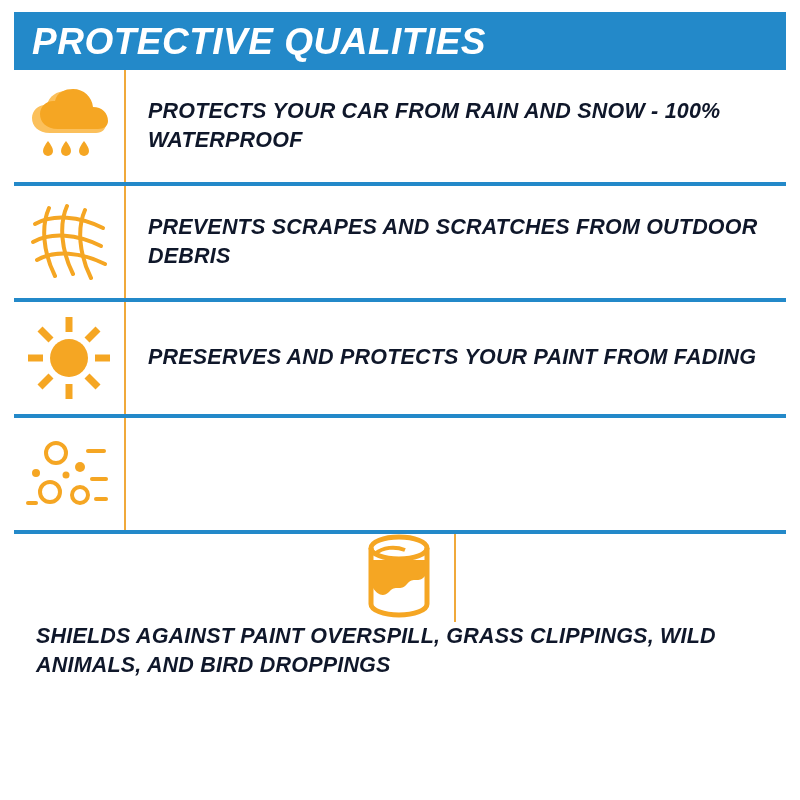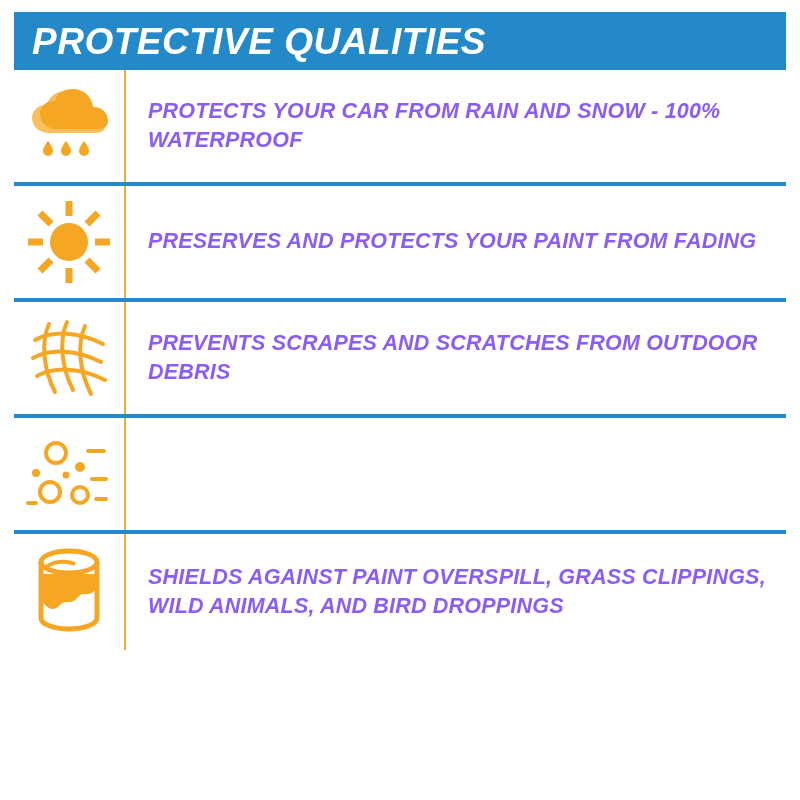--- a/index.html
+++ b/index.html
@@ -40,37 +40,37 @@
     left: 14px; top: 70px;
     width: 772px;
   }
   .row {
     position: relative;
     display: flex;
     align-items: center;
     height: 116px;
     border-bottom: 4px solid #2389c9;
   }
-  .row:last-child { border-bottom: none; }
+  .row:last-child { border-bottom: none; flex-direction: column; }
   .icon-cell {
     width: 112px;
     min-width: 112px;
     height: 100%;
     display: flex;
     align-items: center;
     justify-content: center;
     border-right: 2px solid #f0a93b;
   }
   .text-cell {
     flex: 1;
     padding-left: 22px;
     padding-right: 8px;
   }
   .row-text {
-    color: #8b5cf6;
+    color: #0f172a;
     font-size: 21.5px;
     font-weight: bold;
     font-style: italic;
     line-height: 1.36;
     letter-spacing: 0.2px;
   }
   svg { display: block; }
 </style>
 </head>
 <body>
@@ -96,57 +96,57 @@
         </span>
       </div>
       <div class="text-cell">
         <div class="row-text">PROTECTS YOUR CAR FROM RAIN AND SNOW - 100% WATERPROOF</div>
       </div>
     </div>
 
     <div class="row">
       <div class="icon-cell">
         <span>
+          <svg width="80" height="80" viewBox="0 0 80 80">
+            <g stroke="#f5a623" stroke-width="4" fill="none" stroke-linecap="round">
+              <path d="M6 22 C24 12 50 14 74 26"></path>
+              <path d="M4 40 C22 30 48 32 72 44"></path>
+              <path d="M8 58 C26 48 52 50 76 62"></path>
+              <path d="M20 6 C12 24 14 50 26 74"></path>
+              <path d="M38 4 C30 22 32 48 44 72"></path>
+              <path d="M56 8 C48 26 50 52 62 76"></path>
+            </g>
+          </svg>
+        </span>
+      </div>
+      <div class="text-cell">
+        <div class="row-text">PREVENTS SCRAPES AND SCRATCHES FROM OUTDOOR DEBRIS</div>
+      </div>
+    </div>
+
+    <div class="row">
+      <div class="icon-cell">
+        <span>
           <svg width="86" height="86" viewBox="0 0 86 86">
             <circle cx="43" cy="43" r="19" fill="#f5a623"></circle>
             <g stroke="#f5a623" stroke-width="7" stroke-linecap="butt">
               <line x1="43" y1="2" x2="43" y2="17"></line>
               <line x1="43" y1="69" x2="43" y2="84"></line>
               <line x1="2" y1="43" x2="17" y2="43"></line>
               <line x1="69" y1="43" x2="84" y2="43"></line>
               <line x1="14" y1="14" x2="25" y2="25"></line>
               <line x1="61" y1="61" x2="72" y2="72"></line>
               <line x1="72" y1="14" x2="61" y2="25"></line>
               <line x1="25" y1="61" x2="14" y2="72"></line>
             </g>
           </svg>
         </span>
       </div>
       <div class="text-cell">
         <div class="row-text">PRESERVES AND PROTECTS YOUR PAINT FROM FADING</div>
-      </div>
-    </div>
-
-    <div class="row">
-      <div class="icon-cell">
-        <span>
-          <svg width="80" height="80" viewBox="0 0 80 80">
-            <g stroke="#f5a623" stroke-width="4" fill="none" stroke-linecap="round">
-              <path d="M6 22 C24 12 50 14 74 26"></path>
-              <path d="M4 40 C22 30 48 32 72 44"></path>
-              <path d="M8 58 C26 48 52 50 76 62"></path>
-              <path d="M20 6 C12 24 14 50 26 74"></path>
-              <path d="M38 4 C30 22 32 48 44 72"></path>
-              <path d="M56 8 C48 26 50 52 62 76"></path>
-            </g>
-          </svg>
-        </span>
-      </div>
-      <div class="text-cell">
-        <div class="row-text">PREVENTS SCRAPES AND SCRATCHES FROM OUTDOOR DEBRIS</div>
       </div>
     </div>
 
 
     <div class="row">
       <div class="icon-cell">
         <span>
           <svg width="86" height="74" viewBox="0 0 86 74">
             <g fill="none" stroke="#f5a623" stroke-width="4">
               <circle cx="30" cy="16" r="10"></circle>

